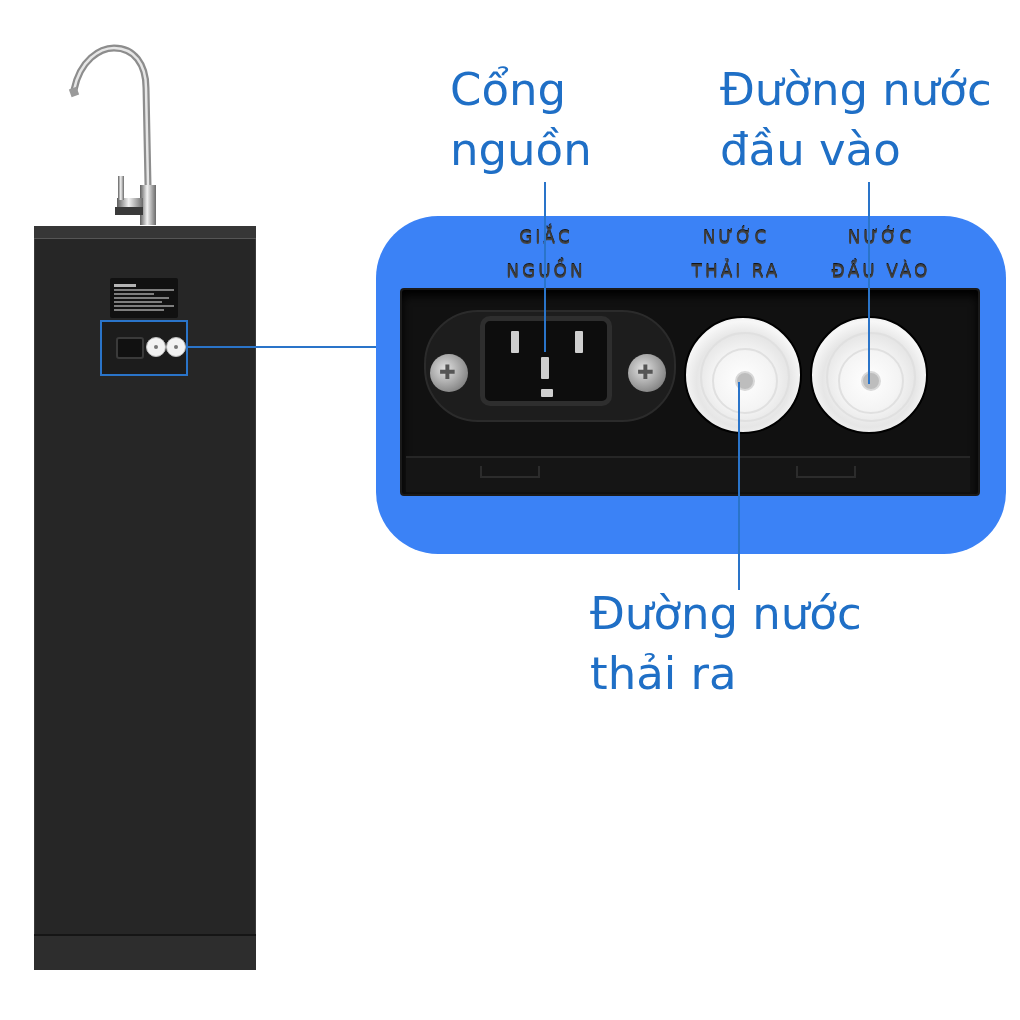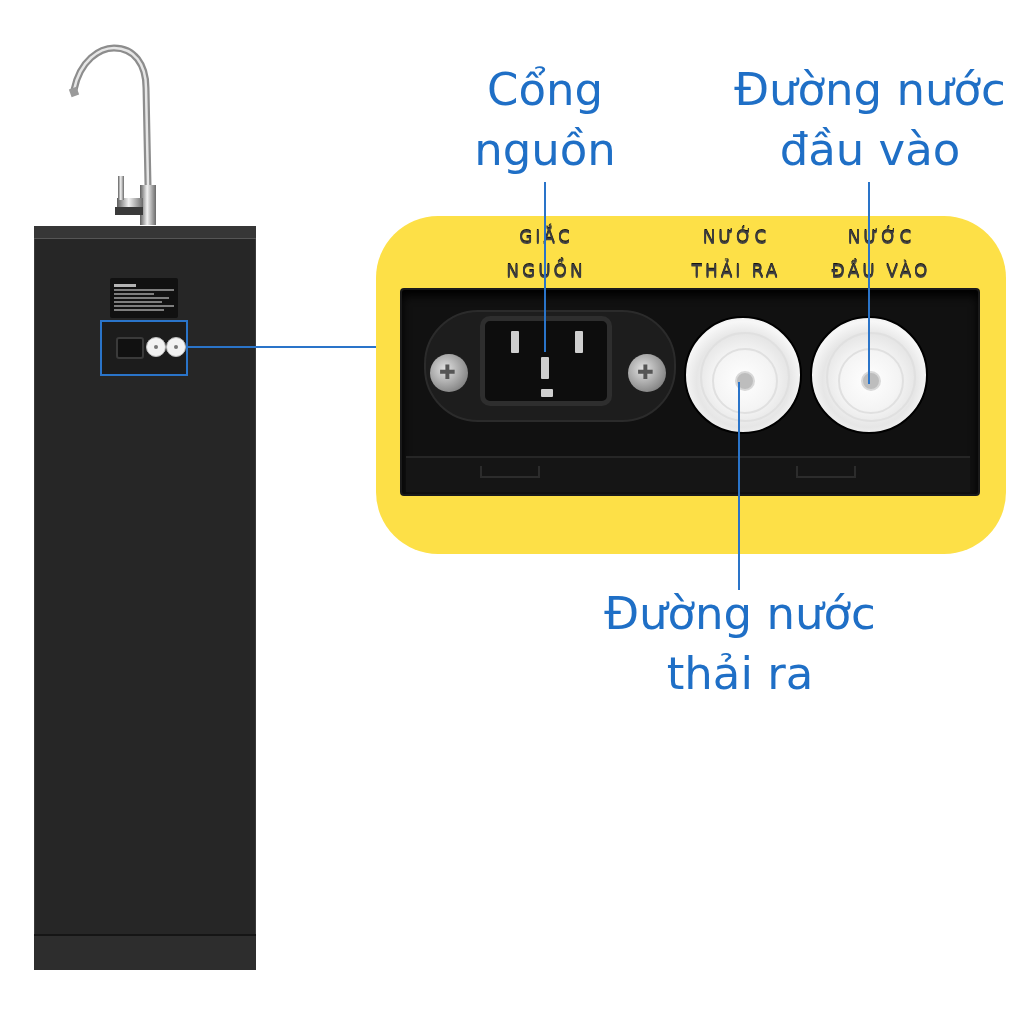--- a/index.html
+++ b/index.html
@@ -1,37 +1,37 @@
 <!DOCTYPE html>
 <html><head>
 <meta charset="utf-8">
 <style>
   html, body { margin:0; padding:0; background:#ffffff; }
   body { width:1020px; height:1020px; position:relative; overflow:hidden; font-family:"DejaVu Sans", sans-serif; }
   .abs { position:absolute; }
-  .label { position:absolute; color:#1f6fc6; font-size:45px; line-height:60px; text-align:center; font-weight:normal; letter-spacing:0px; }
+  .label { position:absolute; color:#1f6fc6; font-size:45px; line-height:60px; text-align:left; font-weight:normal; letter-spacing:0px; }
   .leader { position:absolute; background:#2a74c9; }
 
   
   .faucet svg { display:block; }
 
   
   .cabinet { left:34px; top:226px; width:222px; height:742px; background:#262626; border-radius:2px; box-shadow: inset 0 0 0 1px #3a3a3a; }
   .cab-cap { left:34px; top:226px; width:222px; height:12px; background:#363636; border-bottom:1px solid #555; }
   .cab-base { left:34px; top:934px; width:222px; height:34px; background:#2d2d2d; border-top:2px solid #151515; }
   .cab-sticker { left:110px; top:278px; width:68px; height:40px; background:#111; border-radius:2px; }
   .sticker-lines { position:absolute; left:4px; top:6px; width:60px; }
   .sticker-lines div { height:2px; background:#9a9a9a; margin-bottom:2px; opacity:.8; }
   .mini-panel { left:100px; top:320px; width:88px; height:56px; border:2px solid #2a74c9; background:#1c1c1c; box-sizing:border-box; }
   .mini-socket { left:116px; top:337px; width:24px; height:18px; background:#111; border:2px solid #3a3a3a; border-radius:3px; }
   .mini-port { width:18px; height:18px; border-radius:50%; background:#f2f2f2; border:1px solid #bbb; }
   .mini-port::after { content:""; position:absolute; left:7px; top:7px; width:4px; height:4px; border-radius:50%; background:#777; }
 
   
-  .panel { left:376px; top:216px; width:630px; height:338px; background:#fde047; border-radius:62px; overflow:hidden; }
+  .panel { left:376px; top:216px; width:630px; height:338px; background:#3b82f6; border-radius:62px; overflow:hidden; }
   .panel-emboss { position:absolute; color:#3b3b3b; font-size:17px; letter-spacing:3px; text-align:center; line-height:34px; text-shadow: 0 1px 0 #4a4a4a, 0 -1px 0 #141414; font-family:"DejaVu Sans", sans-serif; }
   .recess { left:24px; top:72px; width:576px; height:204px; background:#111111; border:2px solid #1a1a1a; border-radius:4px; box-shadow: inset 0 6px 10px #000; }
   .recess-ledge { left:30px; top:240px; width:564px; height:34px; background:#151515; border-top:2px solid #262626; }
   .ledge-tab { position:absolute; width:56px; height:10px; border:2px solid #2c2c2c; border-top:none; top:250px; }
 
   .socket-flange { left:48px; top:94px; width:248px; height:108px; background:#1d1d1d; border-radius:54px; border:2px solid #2b2b2b; }
   .screw { width:38px; height:38px; border-radius:50%; background: radial-gradient(circle at 40% 40%, #e2e2e2, #8a8a8a 70%, #5b5b5b); }
   .screw::after { content:"✚"; position:absolute; left:9px; top:6px; font-size:20px; color:#555; }
   .socket-body { left:104px; top:100px; width:132px; height:90px; background:#0d0d0d; border:5px solid #2e2e2e; border-radius:10px; box-sizing:border-box; }
   .pin { position:absolute; width:8px; height:22px; background:#cfcfcf; border-radius:1px; }

